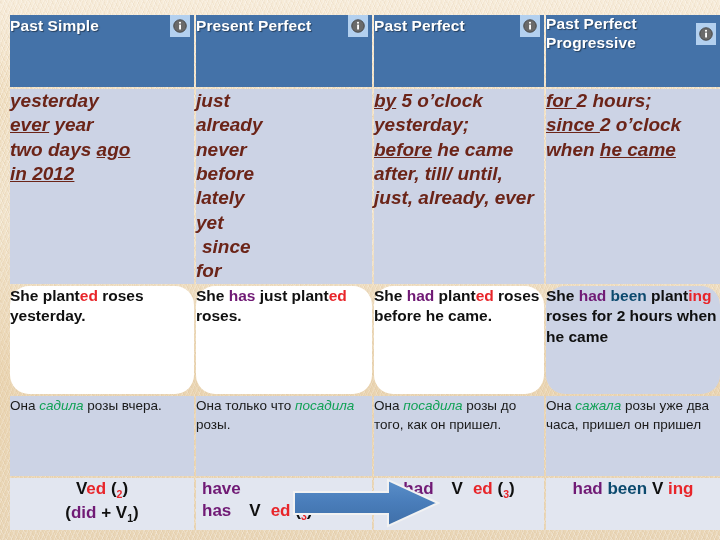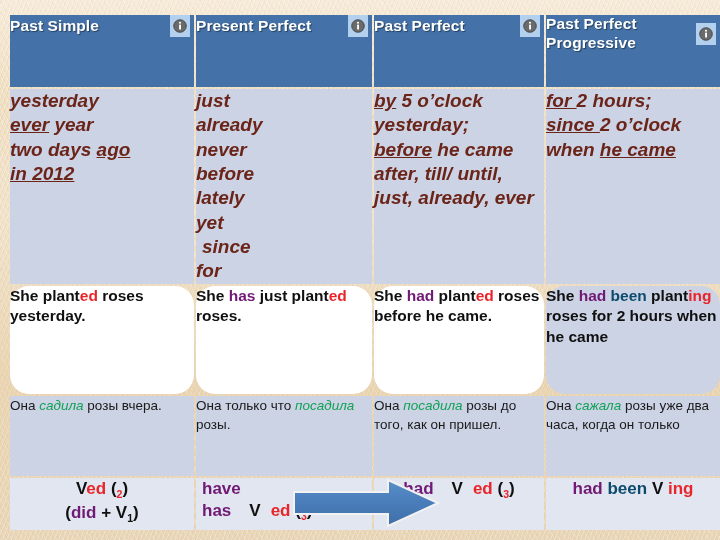--- a/index.html
+++ b/index.html
@@ -293,21 +293,21 @@
             <span>Она только что </span><span class="green2">посадила</span><span> розы.</span>
           </div>
         </td>
         <td class="ru-cell">
           <div class="ru-text">
             <span>Она  </span><span class="green2">посадила</span><span> розы до того, как он пришел.</span>
           </div>
         </td>
         <td class="ru-cell">
           <div class="ru-text">
-            <span>Она </span><span class="green2">сажала</span><span> розы уже два часа, когда он только</span>
+            <span>Она </span><span class="green2">сажала</span><span> розы уже два часа, пришел он пришел</span>
           </div>
         </td>
       </tr>
 
       <tr>
         <td class="formula-cell">
           <div class="formula-text formula-center">
             <div>
               <span class="black">V</span><span class="red">ed</span><span class="black"> (</span><sub class="red">2</sub><span class="black">)</span>
             </div>

